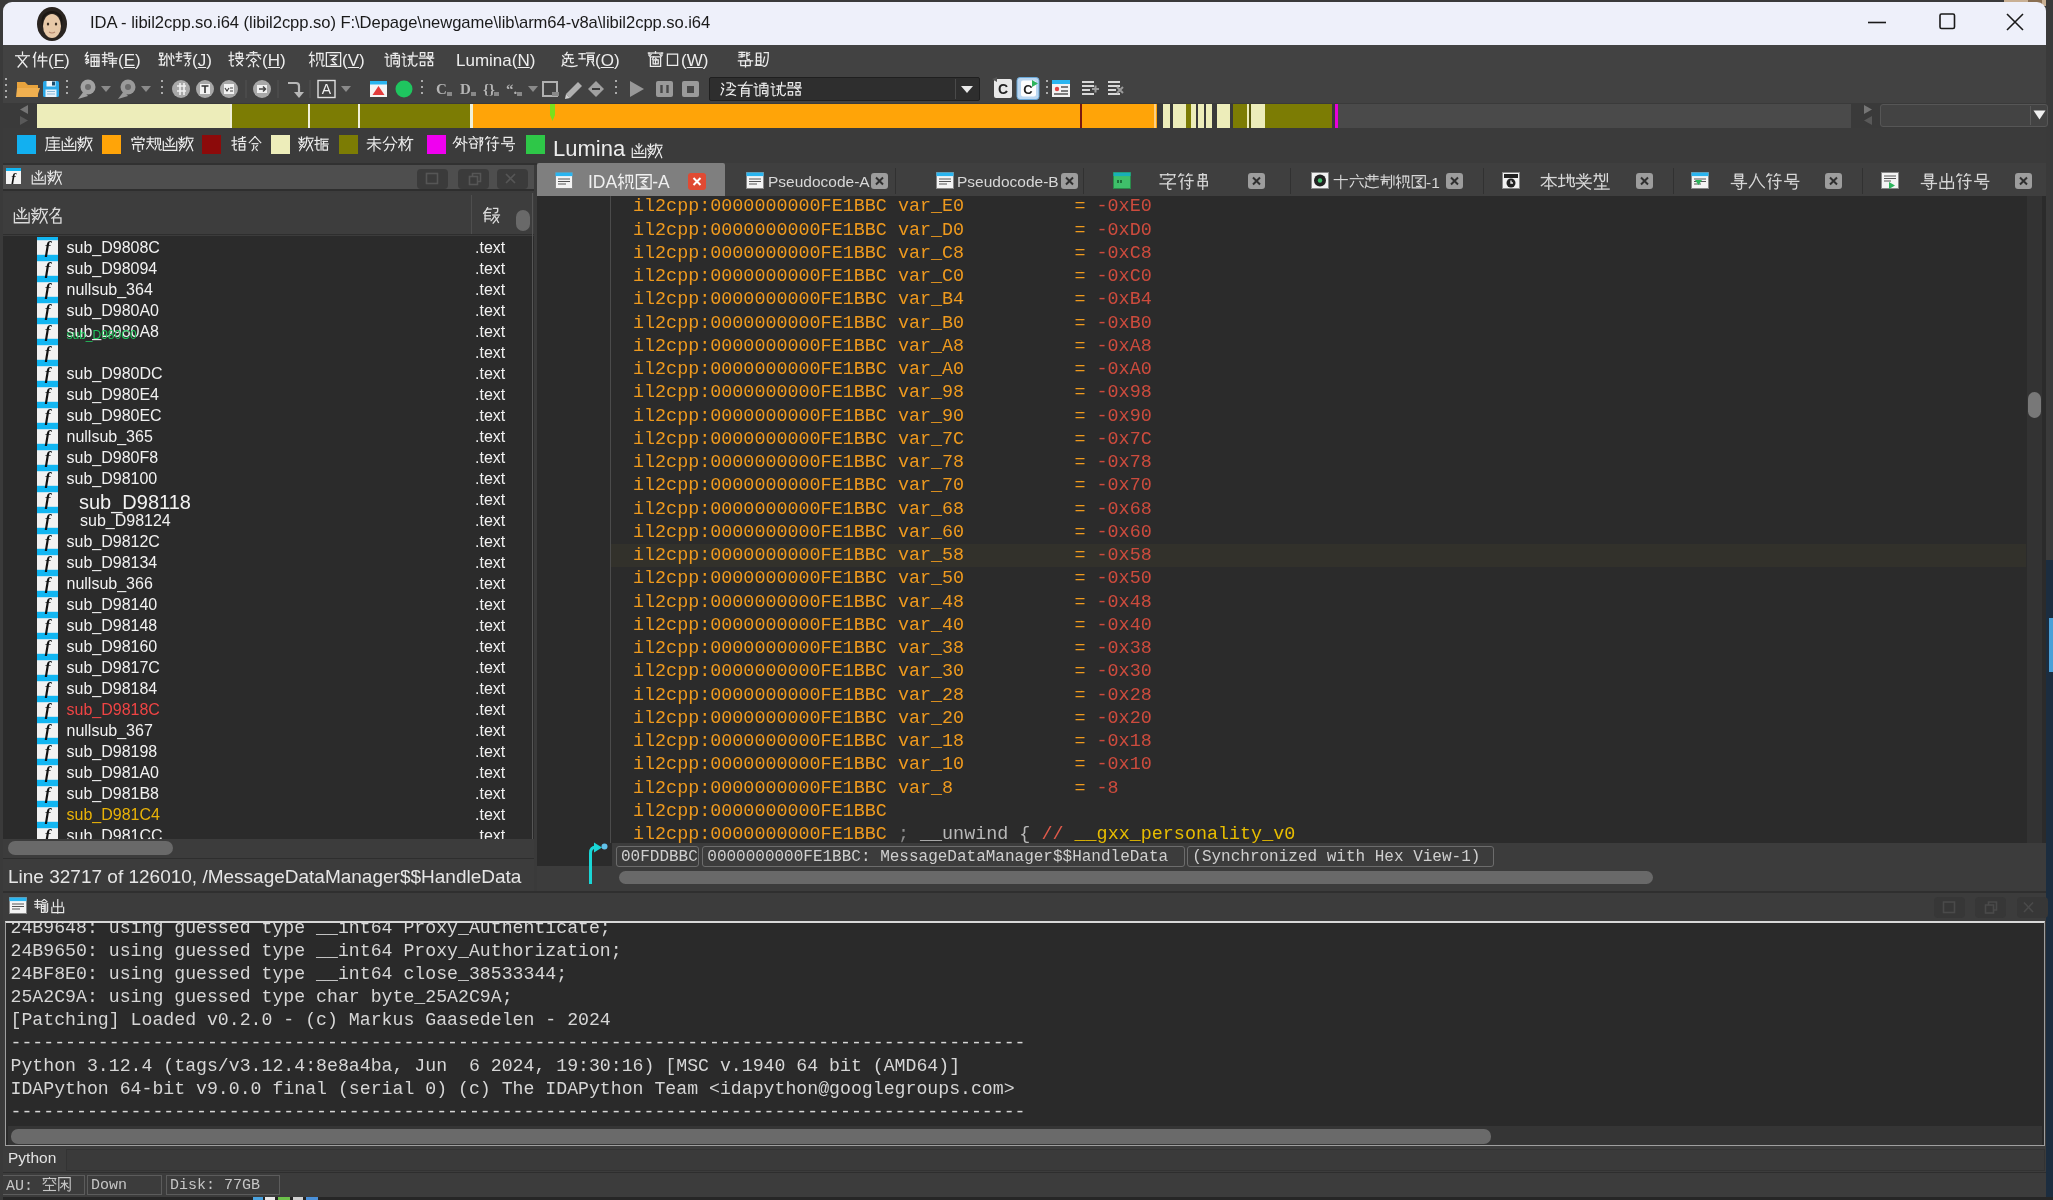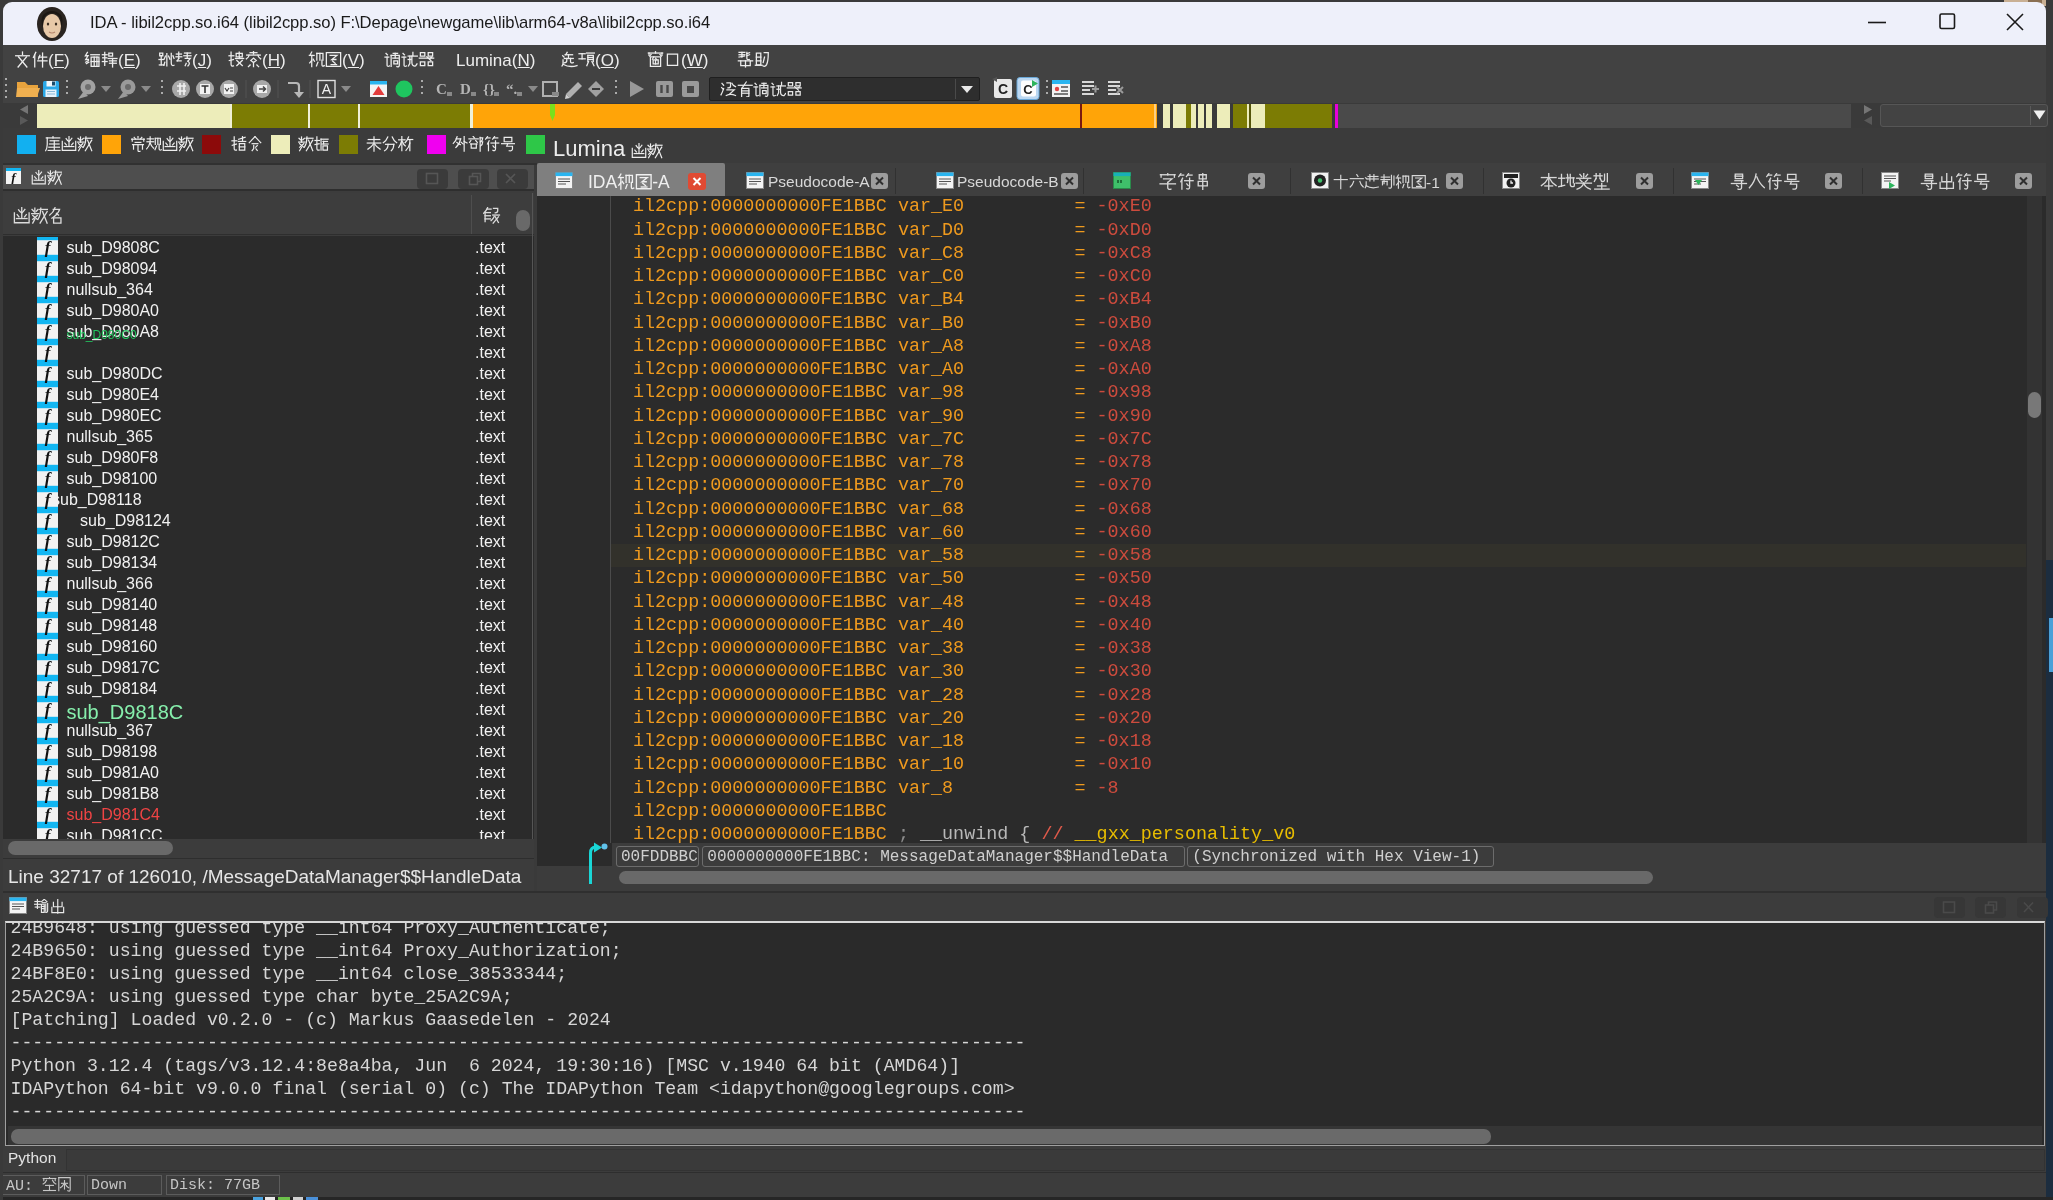--- a/index.html
+++ b/index.html
@@ -945,21 +945,21 @@
 <text x="10.5" y="16" font-size="17" font-style="italic" font-weight="bold" font-family="Liberation Serif" fill="#111" text-anchor="middle">f</text>
     </svg>
     <div class="abs" style="left:63.5px;top:234.29999999999998px;font-size:16px;color:#f2f2f2">sub_D98100</div>
     <div class="abs" style="left:472px;top:234.29999999999998px;font-size:16px;color:#f2f2f2">.text</div>
     <svg class="abs" style="left:34px;top:253.1px" width="21" height="21" viewBox="0 0 21 21">
 <rect x="0" y="0" width="21" height="21" fill="#f2f2f2"></rect>
       <rect x="0" y="0" width="21" height="3.2" fill="#12b6f2"></rect>
       <rect x="0" y="17.8" width="21" height="3.2" fill="#12b6f2"></rect>
 <text x="10.5" y="16" font-size="17" font-style="italic" font-weight="bold" font-family="Liberation Serif" fill="#111" text-anchor="middle">f</text>
     </svg>
-    <div class="abs" style="left:49px;top:255.29999999999998px;font-size:16px;color:#f2f2f2">sub_D98118</div>
+    <div class="abs" style="left:76px;top:255.29999999999998px;font-size:20px;color:#f2f2f2">sub_D98118</div>
     <div class="abs" style="left:472px;top:255.29999999999998px;font-size:16px;color:#f2f2f2">.text</div>
     <svg class="abs" style="left:34px;top:274.1px" width="21" height="21" viewBox="0 0 21 21">
 <rect x="0" y="0" width="21" height="21" fill="#f2f2f2"></rect>
       <rect x="0" y="0" width="21" height="3.2" fill="#12b6f2"></rect>
       <rect x="0" y="17.8" width="21" height="3.2" fill="#12b6f2"></rect>
 <text x="10.5" y="16" font-size="17" font-style="italic" font-weight="bold" font-family="Liberation Serif" fill="#111" text-anchor="middle">f</text>
     </svg>
     <div class="abs" style="left:77px;top:276.3px;font-size:16px;color:#f2f2f2">sub_D98124</div>
     <div class="abs" style="left:472px;top:276.3px;font-size:16px;color:#f2f2f2">.text</div>
     <svg class="abs" style="left:34px;top:295.1px" width="21" height="21" viewBox="0 0 21 21">
@@ -1025,21 +1025,21 @@
 <text x="10.5" y="16" font-size="17" font-style="italic" font-weight="bold" font-family="Liberation Serif" fill="#111" text-anchor="middle">f</text>
     </svg>
     <div class="abs" style="left:63.5px;top:444.3px;font-size:16px;color:#f2f2f2">sub_D98184</div>
     <div class="abs" style="left:472px;top:444.3px;font-size:16px;color:#f2f2f2">.text</div>
     <svg class="abs" style="left:34px;top:463.1px" width="21" height="21" viewBox="0 0 21 21">
 <rect x="0" y="0" width="21" height="21" fill="#f2f2f2"></rect>
       <rect x="0" y="0" width="21" height="3.2" fill="#12b6f2"></rect>
       <rect x="0" y="17.8" width="21" height="3.2" fill="#12b6f2"></rect>
 <text x="10.5" y="16" font-size="17" font-style="italic" font-weight="bold" font-family="Liberation Serif" fill="#111" text-anchor="middle">f</text>
     </svg>
-    <div class="abs" style="left:63.5px;top:465.3px;font-size:20px;color:#86efac">sub_D9818C</div>
+    <div class="abs" style="left:63.5px;top:465.3px;font-size:16px;color:#ef4444">sub_D9818C</div>
     <div class="abs" style="left:472px;top:465.3px;font-size:16px;color:#f2f2f2">.text</div>
     <svg class="abs" style="left:34px;top:484.1px" width="21" height="21" viewBox="0 0 21 21">
 <rect x="0" y="0" width="21" height="21" fill="#f2f2f2"></rect>
       <rect x="0" y="0" width="21" height="3.2" fill="#12b6f2"></rect>
       <rect x="0" y="17.8" width="21" height="3.2" fill="#12b6f2"></rect>
 <text x="10.5" y="16" font-size="17" font-style="italic" font-weight="bold" font-family="Liberation Serif" fill="#111" text-anchor="middle">f</text>
     </svg>
     <div class="abs" style="left:63.5px;top:486.3px;font-size:16px;color:#f2f2f2">nullsub_367</div>
     <div class="abs" style="left:472px;top:486.3px;font-size:16px;color:#f2f2f2">.text</div>
     <svg class="abs" style="left:34px;top:505.1px" width="21" height="21" viewBox="0 0 21 21">
@@ -1065,21 +1065,21 @@
 <text x="10.5" y="16" font-size="17" font-style="italic" font-weight="bold" font-family="Liberation Serif" fill="#111" text-anchor="middle">f</text>
     </svg>
     <div class="abs" style="left:63.5px;top:549.3000000000001px;font-size:16px;color:#f2f2f2">sub_D981B8</div>
     <div class="abs" style="left:472px;top:549.3000000000001px;font-size:16px;color:#f2f2f2">.text</div>
     <svg class="abs" style="left:34px;top:568.1px" width="21" height="21" viewBox="0 0 21 21">
 <rect x="0" y="0" width="21" height="21" fill="#f2f2f2"></rect>
       <rect x="0" y="0" width="21" height="3.2" fill="#12b6f2"></rect>
       <rect x="0" y="17.8" width="21" height="3.2" fill="#12b6f2"></rect>
 <text x="10.5" y="16" font-size="17" font-style="italic" font-weight="bold" font-family="Liberation Serif" fill="#111" text-anchor="middle">f</text>
     </svg>
-    <div class="abs" style="left:63.5px;top:570.3000000000001px;font-size:16px;color:#ef4444">sub_D981C4</div>
+    <div class="abs" style="left:63.5px;top:570.3000000000001px;font-size:16px;color:#eab308">sub_D981C4</div>
     <div class="abs" style="left:472px;top:570.3000000000001px;font-size:16px;color:#f2f2f2">.text</div>
     <svg class="abs" style="left:34px;top:589.1px" width="21" height="21" viewBox="0 0 21 21">
 <rect x="0" y="0" width="21" height="21" fill="#f2f2f2"></rect>
       <rect x="0" y="0" width="21" height="3.2" fill="#12b6f2"></rect>
       <rect x="0" y="17.8" width="21" height="3.2" fill="#12b6f2"></rect>
 <text x="10.5" y="16" font-size="17" font-style="italic" font-weight="bold" font-family="Liberation Serif" fill="#111" text-anchor="middle">f</text>
     </svg>
     <div class="abs" style="left:63.5px;top:591.3000000000001px;font-size:16px;color:#f2f2f2">sub_D981CC</div>
     <div class="abs" style="left:472px;top:591.3000000000001px;font-size:16px;color:#f2f2f2">.text</div>
   </div>

